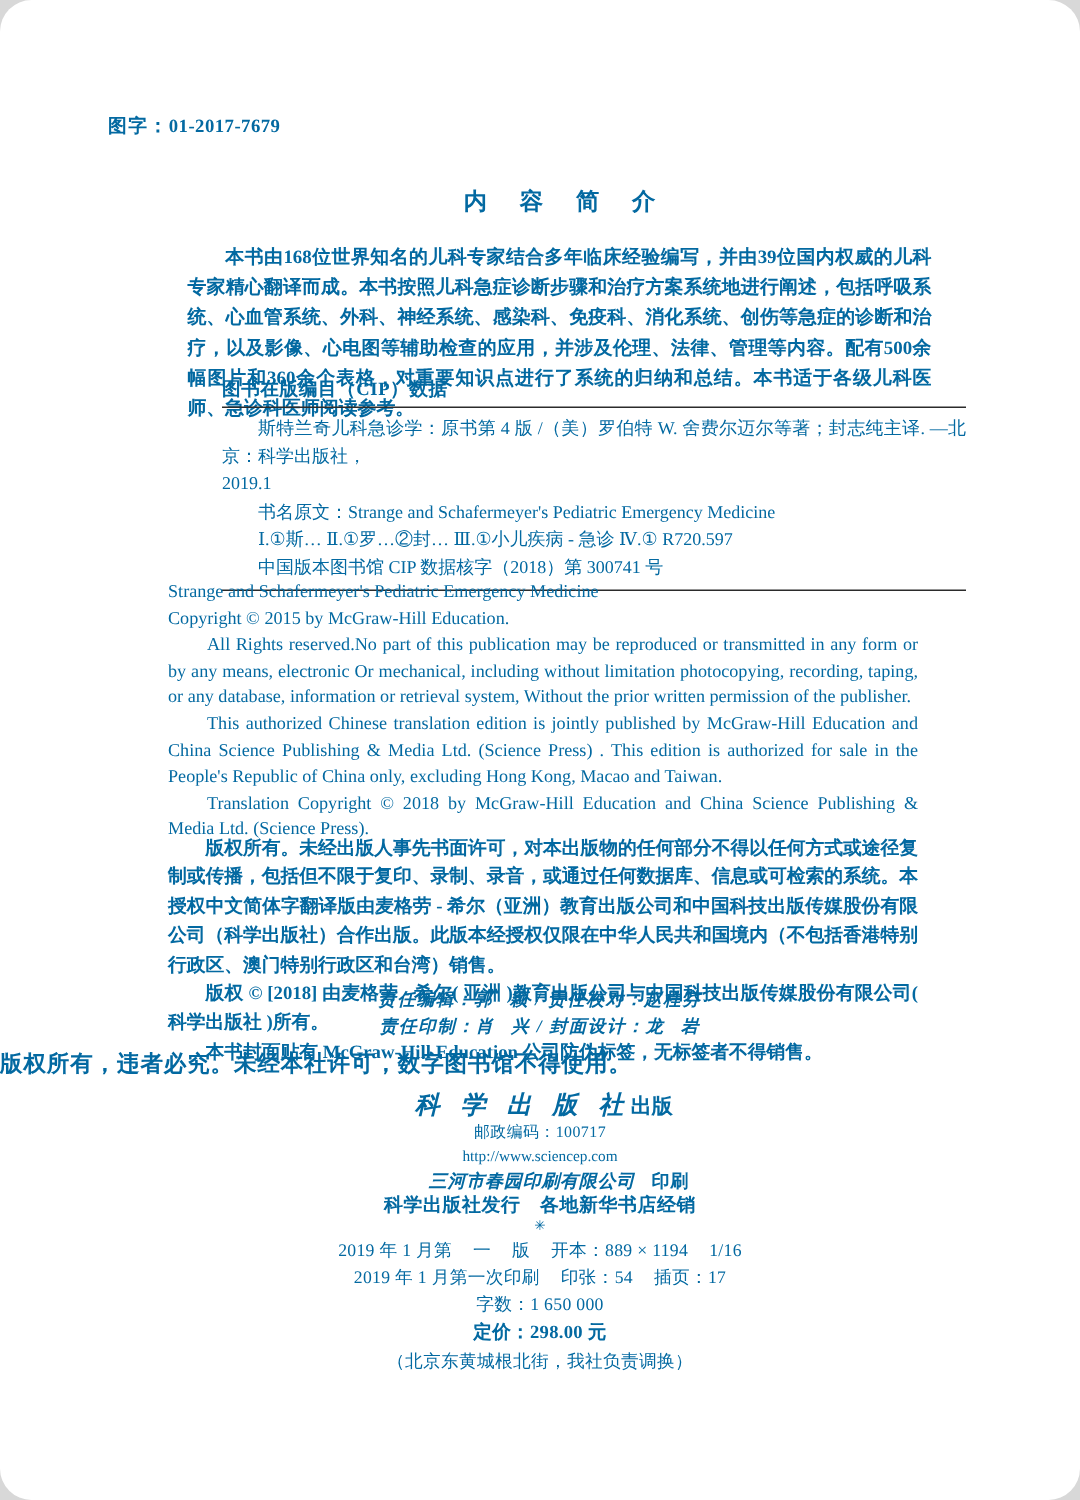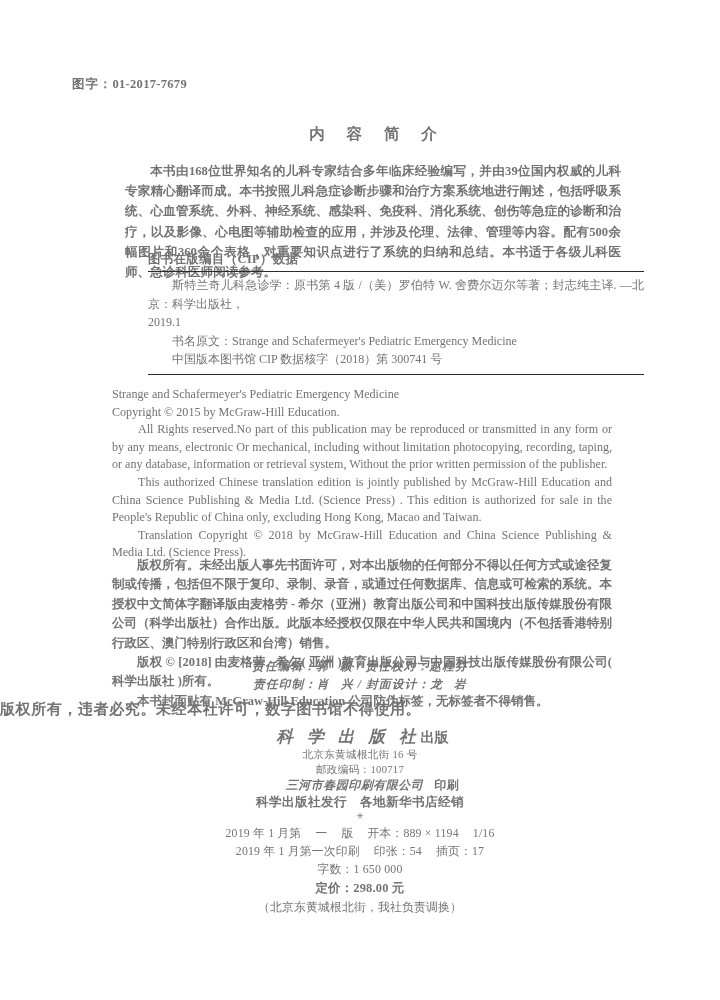--- a/index.html
+++ b/index.html
@@ -8,21 +8,22 @@
     background: #d8d8d8;
   }
   .page {
     position: relative;
     width: 720px;
     height: 1000px;
     background: #ffffff;
     margin: 0 auto;
     overflow: hidden;
     font-family: "Liberation Serif", "DejaVu Serif", serif;
-    color: #737373;
+    color: #0369a1;
+    border-radius: 21px;
   }
 
   
   .reg-line {
     position: absolute;
     left: 72px;
     top: 76px;
     font-size: 12.5px;
     letter-spacing: 0.3px;
     font-weight: 600;
@@ -237,20 +238,21 @@
     <div class="summary-title">内 容 简 介</div>
     <div class="summary-body">本书由168位世界知名的儿科专家结合多年临床经验编写，并由39位国内权威的儿科专家精心翻译而成。本书按照儿科急症诊断步骤和治疗方案系统地进行阐述，包括呼吸系统、心血管系统、外科、神经系统、感染科、免疫科、消化系统、创伤等急症的诊断和治疗，以及影像、心电图等辅助检查的应用，并涉及伦理、法律、管理等内容。配有500余幅图片和360余个表格，对重要知识点进行了系统的归纳和总结。本书适于各级儿科医师、急诊科医师阅读参考。</div>
   </div>
 
   <div class="cip-block">
     <div class="cip-head">图书在版编目（CIP）数据</div>
     <div class="cip-rule-top"></div>
     <div class="cip-line indent">斯特兰奇儿科急诊学：原书第 4 版 /（美）罗伯特 W. 舍费尔迈尔等著；封志纯主译. —北京：科学出版社，</div>
     <div class="cip-line">2019.1</div>
     <div class="cip-line indent">书名原文：Strange and Schafermeyer's Pediatric Emergency Medicine</div>
+    <div class="cip-line indent">Ⅰ.①斯… Ⅱ.①罗…②封… Ⅲ.①小儿疾病 - 急诊 Ⅳ.① R720.597</div>
     <div class="cip-line indent">中国版本图书馆 CIP 数据核字（2018）第 300741 号</div>
     <div class="cip-rule-bottom"></div>
   </div>
 
   <div class="eng-block">
     <div class="eng-line">Strange and Schafermeyer's Pediatric Emergency Medicine</div>
     <div class="eng-line">Copyright © 2015 by McGraw-Hill Education.</div>
     <div class="eng-para">All Rights reserved.No part of this publication may be reproduced or transmitted in any form or by any means, electronic Or mechanical, including without limitation photocopying, recording, taping, or any database, information or retrieval system, Without the prior written permission of the publisher.</div>
     <div class="eng-para">This authorized Chinese translation edition is jointly published by McGraw-Hill Education and China Science Publishing &amp; Media Ltd. (Science Press) . This edition is authorized for sale in the People's Republic of China only, excluding Hong Kong, Macao and Taiwan.</div>
     <div class="eng-para">Translation Copyright © 2018 by McGraw-Hill Education and China Science Publishing &amp; Media Ltd. (Science Press).</div>
@@ -270,22 +272,22 @@
       <span>责任印制：肖</span><span class="sp"></span><span>兴 / 封面设计：龙</span><span class="sp"></span><span>岩</span>
     </div>
   </div>
 
   <div class="warning">版权所有，违者必究。未经本社许可，数字图书馆不得使用。</div>
 
   <div class="pub-block">
     <div class="pub-name">
       <span>科 学 出 版 社</span><span class="plain">出版</span>
     </div>
-    <div class="pub-addr">北京东黄城根北街 16 号</div>
     <div class="pub-addr">邮政编码：100717</div>
+    <div class="pub-url">http://www.sciencep.com</div>
     <div class="printer">
       <span class="kai">三河市春园印刷有限公司</span><span class="sp"></span><span>印刷</span>
     </div>
     <div class="distrib">科学出版社发行　各地新华书店经销</div>
     <div class="star">✳</div>
   </div>
 
   <div class="spec-block">
     <div class="spec-line">
       <span>2019 年 1 月第</span><span class="gap"></span><span>一</span><span class="gap"></span><span>版</span><span class="gap"></span><span>开本：</span><span>889 × 1194</span><span class="gap"></span><span>1/16</span>

